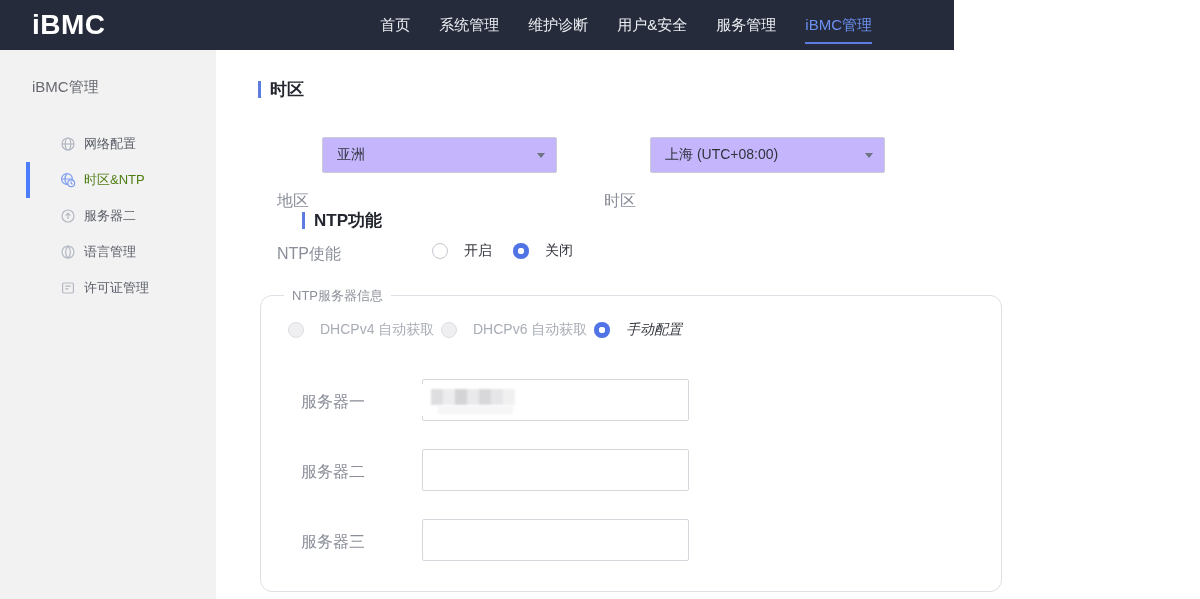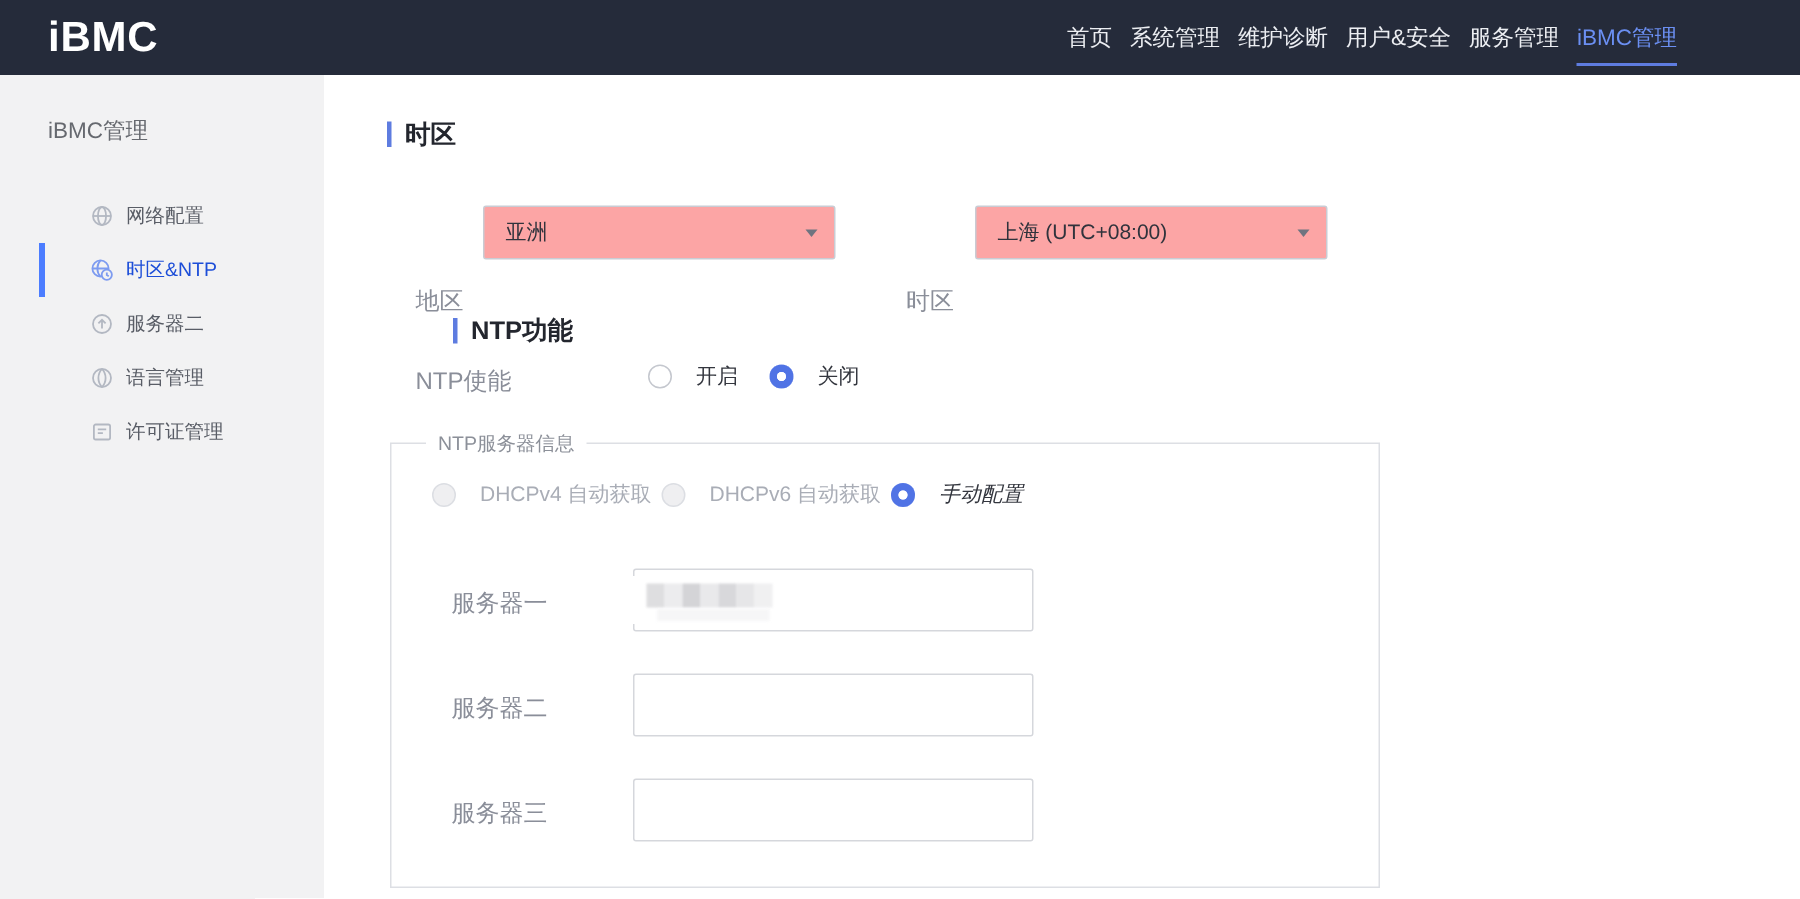--- a/index.html
+++ b/index.html
@@ -1,76 +1,76 @@
 <!DOCTYPE html>
 <html><head>
 <meta charset="utf-8">
 <style>
   * { margin:0; padding:0; box-sizing:border-box; }
   html,body { background:#fff; }
   body { font-family:"Liberation Sans","DejaVu Sans",sans-serif; }
   .page { position:relative; width:1200px; height:599px; background:#fff; overflow:hidden; }
 
   
-  .topbar { position:absolute; left:0; top:0; width:1200px; height:50px;
+  .topbar { position:absolute; left:0; top:0; width:954px; height:50px;
             background:#252b3a; display:flex; align-items:center; }
   .logo { color:#ffffff; font-size:28px; font-weight:bold; margin-left:32px; letter-spacing:0.5px; }
-  .topnav { margin-left:auto; margin-right:82px; display:flex; align-items:stretch; height:50px; gap:12px; }
+  .topnav { margin-left:auto; margin-right:82px; display:flex; align-items:stretch; height:50px; gap:29px; }
   .nav-item { position:relative; display:flex; align-items:center; color:#eceef2;
               font-size:15px; cursor:pointer; white-space:nowrap; }
   .nav-item.active { color:#6b8ff2; }
   .nav-item.active::after { content:""; position:absolute; left:0; right:0; bottom:6px;
               height:2px; background:#5e7ce0; }
 
   
   .sidebar { position:absolute; left:0; top:50px; width:216px; height:549px; background:#f2f2f3; }
   .sidebar-title { color:#66696f; font-size:15px; padding:28px 0 0 32px; }
   .side-list { list-style:none; margin-top:29px;padding-left:26px; }
   .side-item { position:relative; height:36px; display:flex; align-items:center;
                padding-left:34px; color:#595d66; font-size:13px; cursor:pointer; }
   .side-item .icn { width:16px; height:16px; color:#b3b8c2; display:inline-flex; }
   .side-item .lbl { margin-left:8px; }
-  .side-item.active { color:#1d4ed8; }
+  .side-item.active { color:#4d7c0f; }
   .side-item.active .icn { color:#7d9bf0; }
   .side-item.active::before { content:""; position:absolute; left:0; top:0; width:4px; height:36px; background:#4c7dff; }
   .collapse-tab { position:absolute; left:216px; top:336px; width:15px; height:48px;
                   background:#f2f2f3; border-radius:0 10px 10px 0; display:flex;
                   align-items:center; justify-content:center; cursor:pointer;
                   color:#4c7dff; font-size:13px; font-weight:bold; }
 
   
   .main { position:absolute; left:216px; top:50px; width:984px; height:549px; background:#fff; }
   .sec-title { position:absolute; display:flex; align-items:center; gap:9px; }
   .sec-title .bar { width:3px; height:17px; background:#5e7ce0; }
   .sec-title .txt { font-size:17px; font-weight:bold; color:#23262e; }
   #sec-timezone { left:42px; top:28px; }
   #sec-ntp { left:42px; top:159px;padding-left:44px; }
 
   .field-label { position:absolute; font-size:16px; color:#8a8e99; white-space:nowrap; }
 
-  .select { position:absolute; width:235px; height:36px; background:#fca5a5;
+  .select { position:absolute; width:235px; height:36px; background:#c4b5fd;
             border:1px solid #c9ccd4; border-radius:2px; display:flex; align-items:center;
             padding:0 26px 0 14px; font-size:14px; color:#30333c; cursor:pointer; }
   .select .caret { position:absolute; right:11px; top:15px; width:0; height:0;
             border-left:4px solid transparent; border-right:4px solid transparent;
             border-top:5px solid #6f7480; }
 
   .radio-opt { position:absolute; display:flex; align-items:center; gap:16px;
                font-size:14px; color:#33363e; cursor:pointer; white-space:nowrap; }
   .radio { width:16px; height:16px; border-radius:50%; background:#fff;
            border:1px solid #c4c7ce; flex:0 0 16px; }
   .radio.checked { border:none; background:#5073e5;
            box-shadow:inset 0 0 0 5px #5073e5, inset 0 0 0 8px #fff; }
   .radio.checked::after { content:""; display:block; width:6px; height:6px; margin:5px auto;
            background:#fff; border-radius:50%; }
   .radio.disabled { background:#efeff1; border-color:#dcdee3; }
   .radio-opt.disabled { color:#a9adb6; cursor:default; }
 
-  .group-box { position:absolute; left:44px; top:245px; width:660px; height:297px;
-               border:1px solid #dddfe4; border-radius:0; }
+  .group-box { position:absolute; left:44px; top:245px; width:742px; height:297px;
+               border:1px solid #dddfe4; border-radius:12px; }
   .group-legend { position:absolute; left:23px; top:-9px; background:#fff; padding:0 8px;
                font-size:13px; color:#8c9099; }
 
   .text-input { position:absolute; width:267px; height:42px; border:1px solid #d5d7dc;
                 border-radius:2px; background:#fff; font-size:14px; color:#33363e;
                 padding:0 12px; outline:none; font-family:inherit; }
 
   .redact-patch { position:absolute; left:157px; width:100px; height:32px; background:#fff;
                   pointer-events:none; }
   .mosaic { position:absolute; left:13px; top:5px; display:flex; filter:blur(0.8px); }

